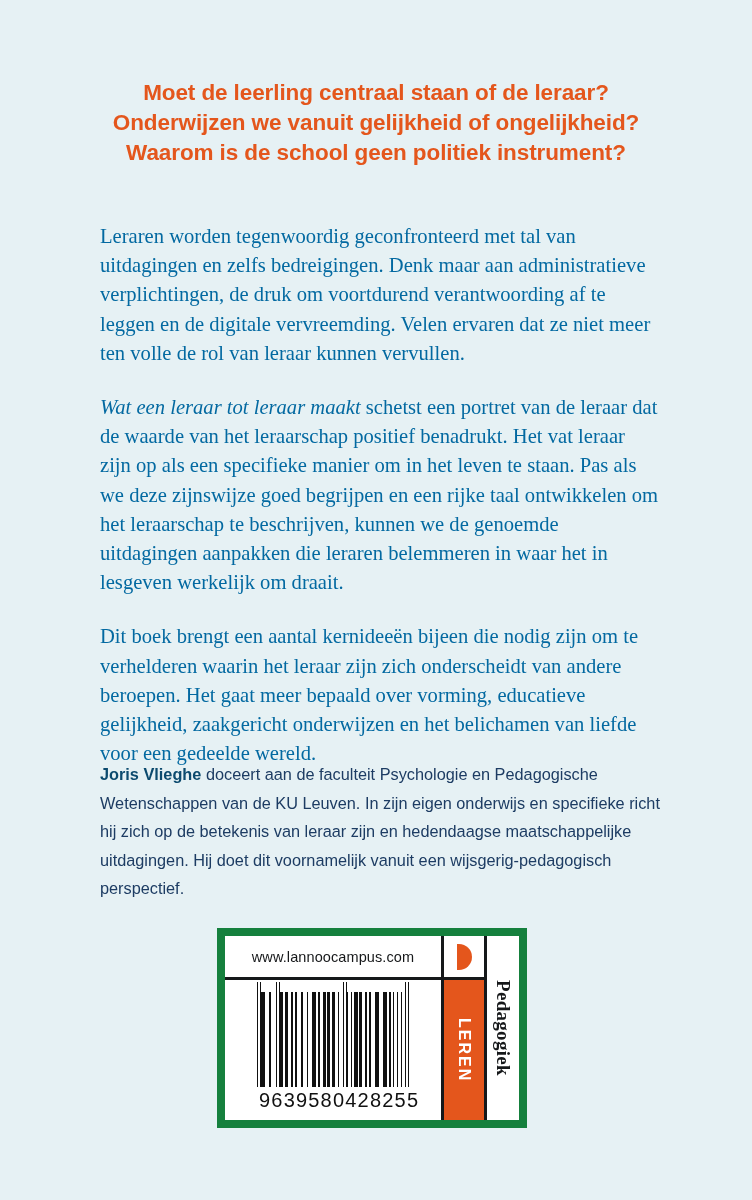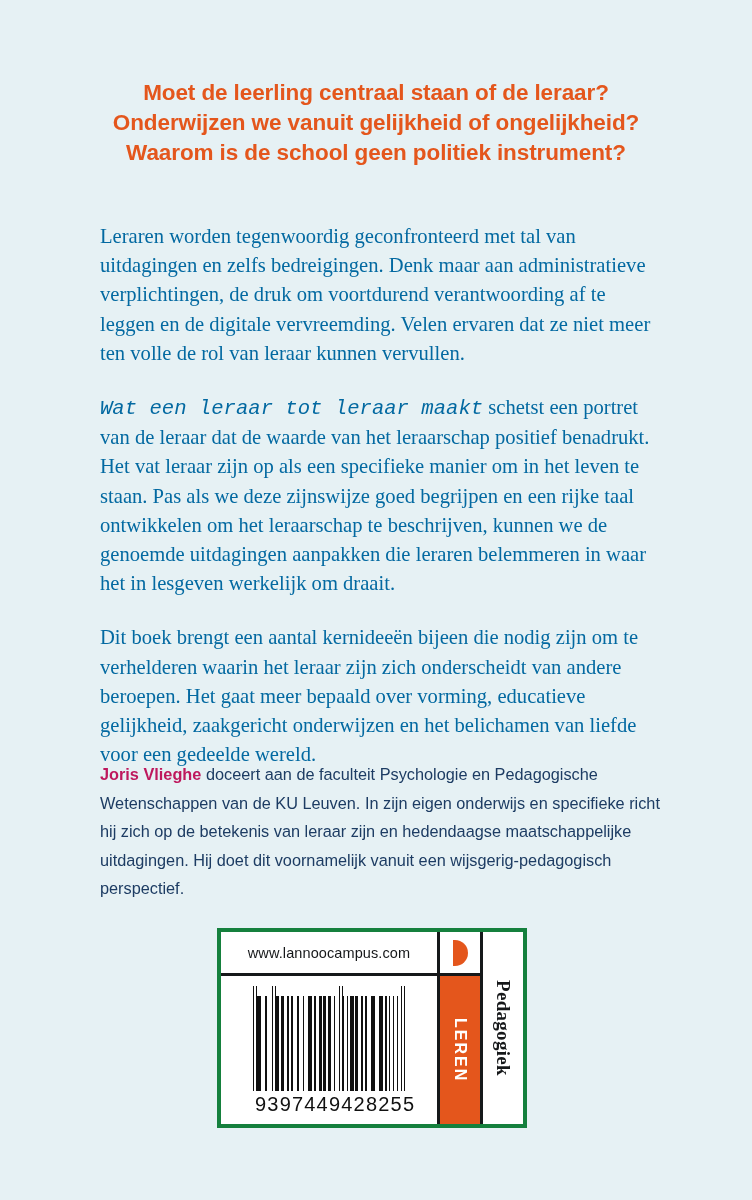--- a/index.html
+++ b/index.html
@@ -56,48 +56,47 @@
     text-align: left;
   }
   .body-copy p {
     margin: 0 0 25px 0;
   }
   .body-copy p:last-child {
     margin-bottom: 16px;
   }
   .body-copy .book-title {
     font-style: italic;
-    font-family: Liberation Mono, monospace;
   }
 
   
   .bio {
     position: absolute;
     left: 100px;
     top: 760px;
     width: 560px;
     color: #1d3c63;
     font-family: "Liberation Sans", sans-serif;
     font-size: 16.3px;
     line-height: 28.5px;
     font-weight: 500;
   }
   .bio .bio-name {
-    color: #be185d;
+    color: #0c4a6e;
     font-weight: bold;
   }
 
   
   .barcode-block {
     position: absolute;
     left: 217px;
     top: 928px;
     width: 310px;
     height: 200px;
-    border: 4px solid #15803d;
+    border: 8px solid #15803d;
     box-sizing: border-box;
     background: #ffffff;
     display: flex;
     flex-direction: row;
   }
 
   .bc-left {
     width: 219px;
     display: flex;
     flex-direction: column;
@@ -300,21 +299,21 @@
             <span style="width: 1.34513px;"></span>
             <span class="w" style="width: 2.69027px;"></span>
             <span style="width: 1.34513px;"></span>
             <span class="w" style="width: 2.69027px;"></span>
             <span class="tall" style="width: 1.34513px;"></span>
             <span class="w" style="width: 1.34513px;"></span>
             <span class="tall" style="width: 1.34513px;"></span>
           </div>
         <div class="bc-digits">
           <span>9</span>
-          <span>397449</span>
+          <span>639580</span>
           <span>428255</span>
         </div>
       </div>
     </div>
 
     <div class="bc-mid">
       <div class="bc-logo-cell">
         <div class="logo-d"></div>
       </div>
       <div class="bc-leren">

